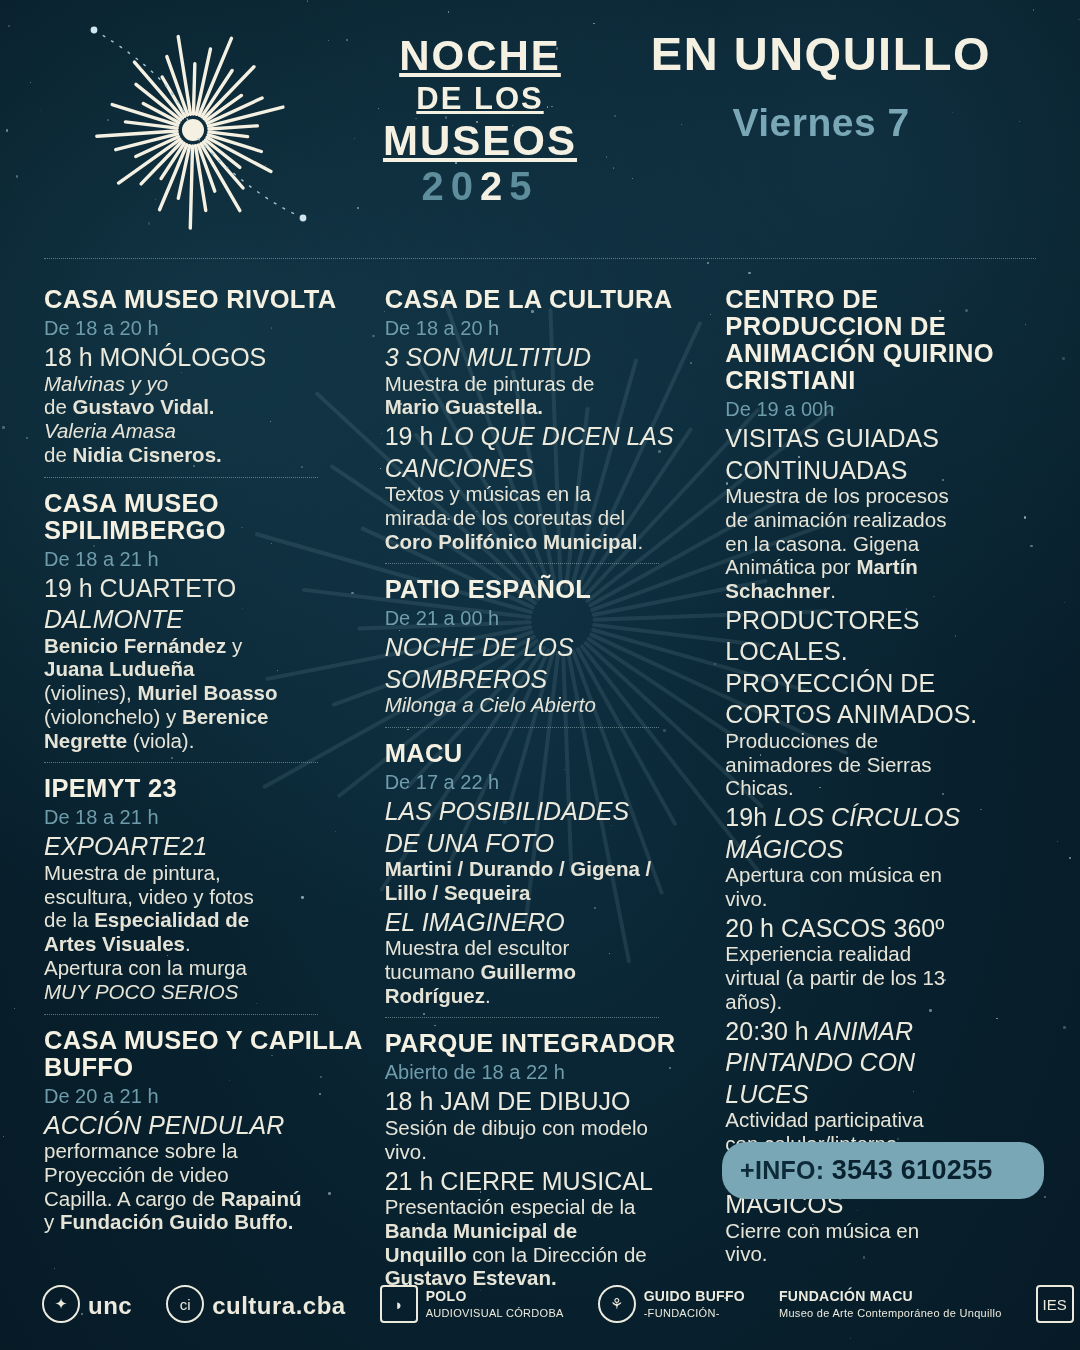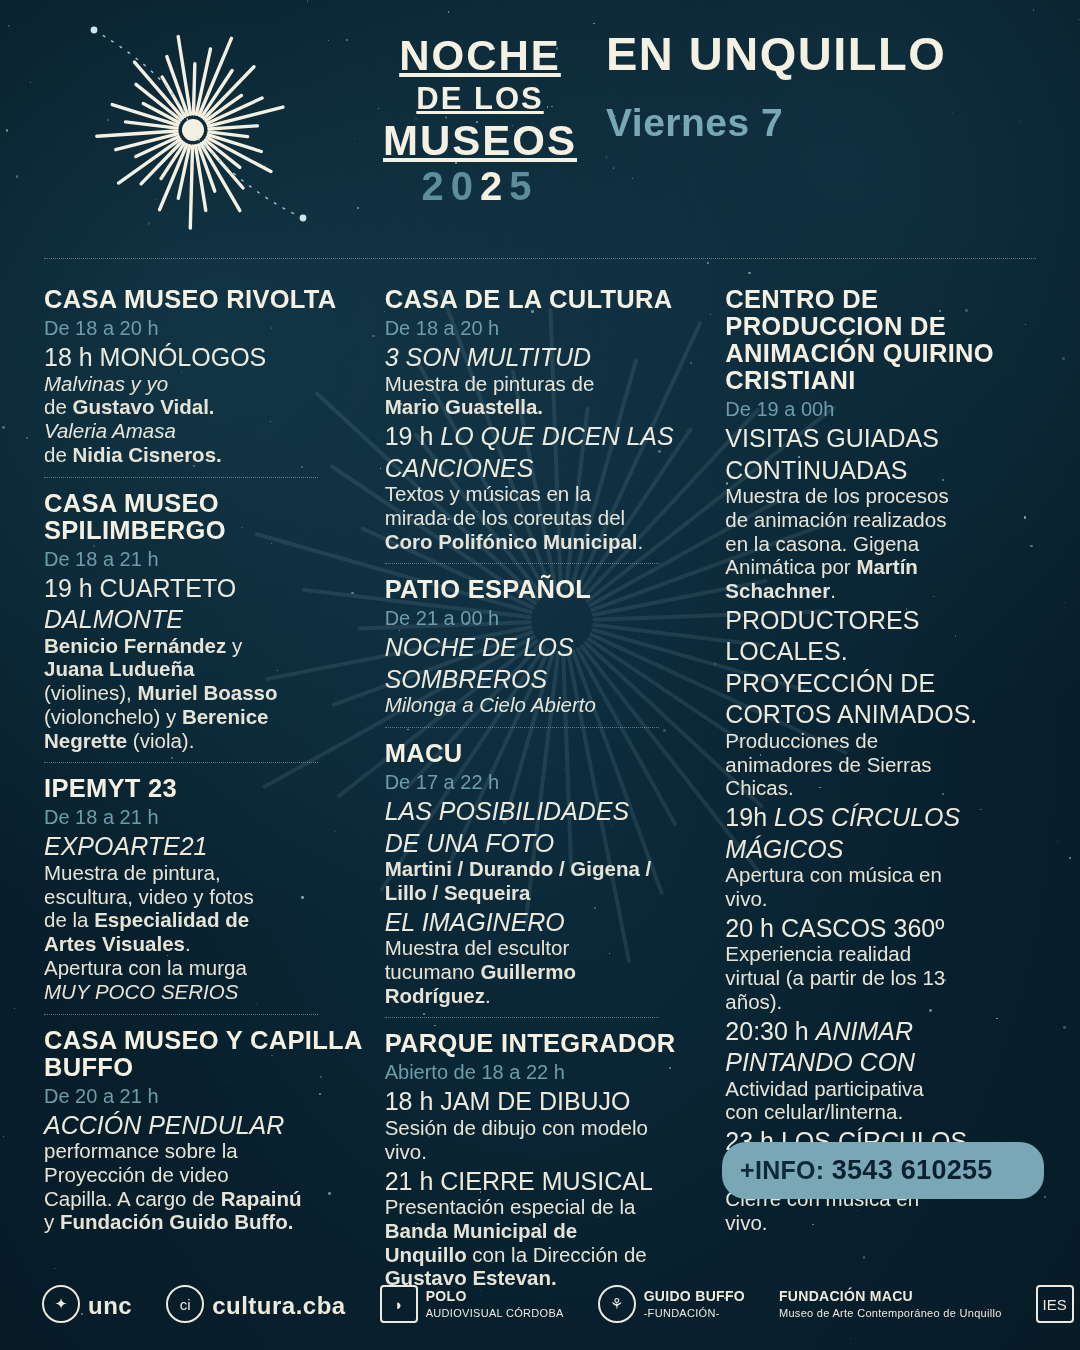--- a/index.html
+++ b/index.html
@@ -79,21 +79,21 @@
     font-weight: 700;
     letter-spacing: 7px;
     color: #5e8e9c;
   }
   .logo-year .hl { color: #f5f1e2; }
 
   .header-right {
     position: absolute;
     right: 44px;
     top: 30px;
-    text-align: left;
+    text-align: center;
     width: 430px;
   }
   .city {
     font-size: 47px;
     font-weight: 700;
     letter-spacing: 1.5px;
     color: #f5f1e2;
     line-height: 1;
   }
   .date {
@@ -605,20 +605,21 @@
           <div class="line big"><span>19h </span><span class="ital">LOS CÍRCULOS</span></div>
           <div class="line big ital">MÁGICOS</div>
           <div class="line sm">Apertura con música en</div>
           <div class="line sm">vivo.</div>
           <div class="line big">20 h CASCOS 360º</div>
           <div class="line sm">Experiencia realidad</div>
           <div class="line sm">virtual (a partir de los 13</div>
           <div class="line sm">años).</div>
           <div class="line big"><span>20:30 h </span><span class="ital">ANIMAR</span></div>
           <div class="line big ital">PINTANDO CON</div>
+          <div class="line big ital">LUCES</div>
           <div class="line sm">Actividad participativa</div>
           <div class="line sm">con celular/linterna.</div>
           <div class="line big">23 h LOS CÍRCULOS</div>
           <div class="line big">MÁGICOS</div>
           <div class="line sm">Cierre con música en</div>
           <div class="line sm">vivo.</div>
         </div>
       </div>
   </div>
 

